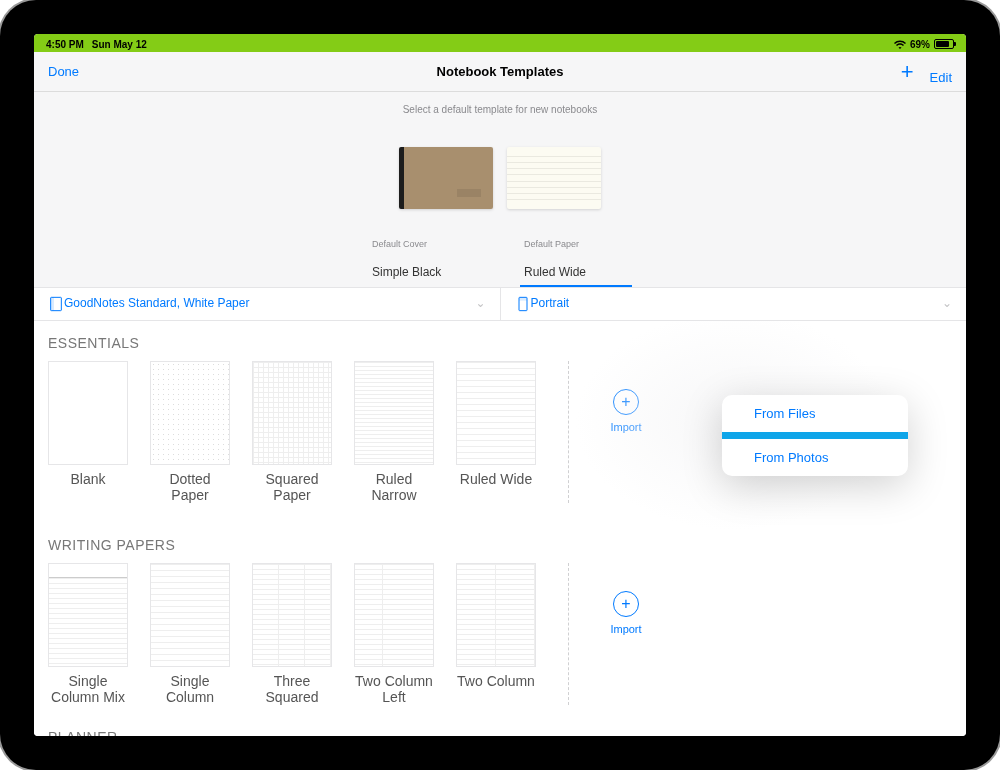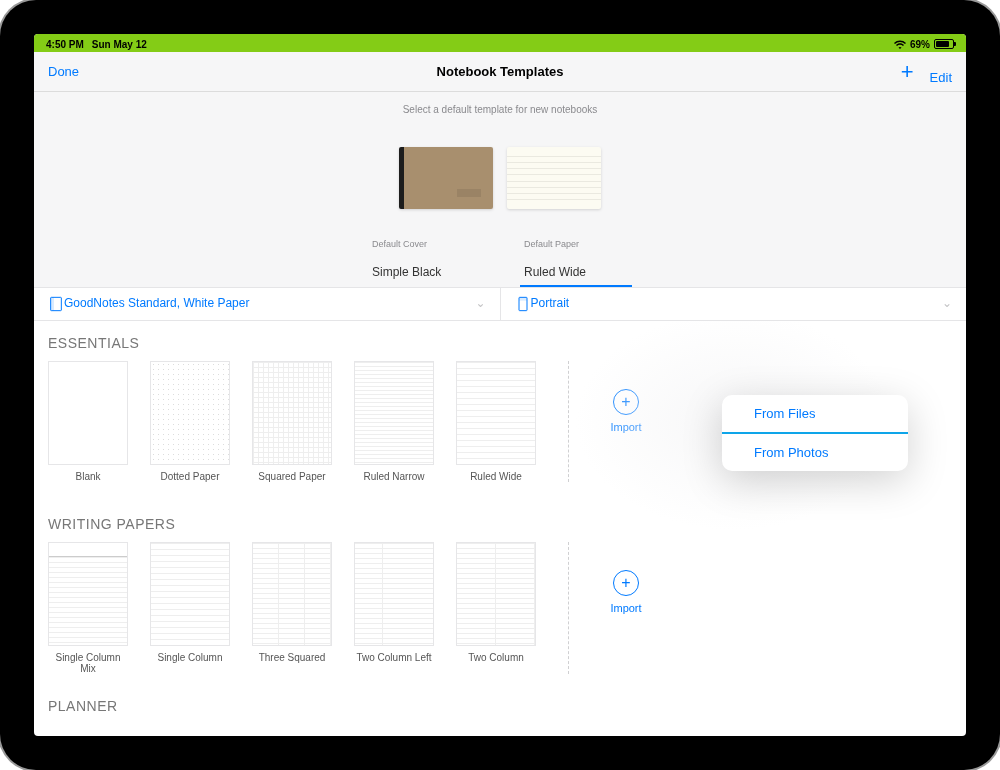--- a/index.html
+++ b/index.html
@@ -52,21 +52,21 @@
 .filter-cell + .filter-cell { border-left: 1px solid #e5e5e7; }
 .filter-icon { width: 16px; height: 16px; }
 .chev { position: absolute; right: 14px; color: #c4c4c6; font-size: 12px; }
 
 
 .content { background: #fff; padding: 0 14px; overflow: hidden; }
 .section-h { font-size: 14px; letter-spacing: 0.5px; color: #777; margin: 14px 0 10px; }
 .tmpl-row { display: flex; gap: 22px; align-items: flex-start; position: relative; }
 .tmpl { width: 80px; text-align: center; }
 .tmpl-thumb { width: 80px; height: 104px; background: #fff; border: 1px solid #e6e6e8; margin-bottom: 6px; position: relative; overflow: hidden; }
-.tmpl-label { font-size: 10px; color: #555; }
+.tmpl-label { font-size: 14px; color: #555; }
 .thumb-dots { background-image: radial-gradient(#ddd 0.5px, transparent 0.5px); background-size: 5px 5px; }
 .thumb-squares { background-image: linear-gradient(#eee 1px, transparent 1px), linear-gradient(90deg, #eee 1px, transparent 1px); background-size: 5px 5px; }
 .thumb-ruled { background-image: repeating-linear-gradient(#eee 0 1px, transparent 1px 6px); }
 .thumb-cornell { display: flex; flex-direction: column; }
 .thumb-cornell .bar { height: 14px; border-bottom: 1px solid #ccc; }
 .thumb-cornell .mid { flex: 1; display: flex; }
 .thumb-cornell .mid .l { width: 22px; border-right: 1px solid #ccc; }
 .thumb-cornell .mid .r { flex: 1; background-image: repeating-linear-gradient(#eee 0 1px, transparent 1px 5px); }
 .thumb-cornell .bot { height: 18px; border-top: 1px solid #ccc; }
 .thumb-1col-mix .top { height: 14px; border-bottom: 1px solid #ccc; }
@@ -85,21 +85,21 @@
 
 .import-sep { width: 0; border-left: 1px dashed #d0d0d2; align-self: stretch; margin: 0 10px; }
 .import-btn { text-align: center; width: 50px; margin-top: 28px; }
 .import-circle { width: 26px; height: 26px; border: 1.5px solid #007aff; border-radius: 50%; display: flex; align-items: center; justify-content: center; color: #007aff; font-size: 16px; margin: 0 auto 6px; }
 .import-lbl { font-size: 11px; color: #007aff; }
 
 
 .popover { position: absolute; width: 186px; background: #fff; border-radius: 10px; box-shadow: 0 10px 40px rgba(0,0,0,0.18); overflow: hidden; z-index: 50; }
 .popover::before { content: ""; position: absolute; left: -6px; top: 22px; border: 6px solid transparent; border-right-color: #fff; }
 .popover-item { padding: 11px 32px; font-size: 13px; color: #007aff; }
-.popover-item + .popover-item { border-top: 2px solid #0ea5e9; }
+.popover-item + .popover-item { border-top: 7px solid #0ea5e9; }
 .radial-blur { position: absolute; width: 320px; height: 220px; background: radial-gradient(ellipse at center, rgba(246,246,247,0.9) 0%, rgba(246,246,247,0) 70%); pointer-events: none; z-index: 40; }
 </style>
 </head>
 <body>
 
 <div class="ipad-frame">
 
   <div class="cam"></div>
   <div class="dot dot1"></div>
   <div class="dot dot2"></div>

